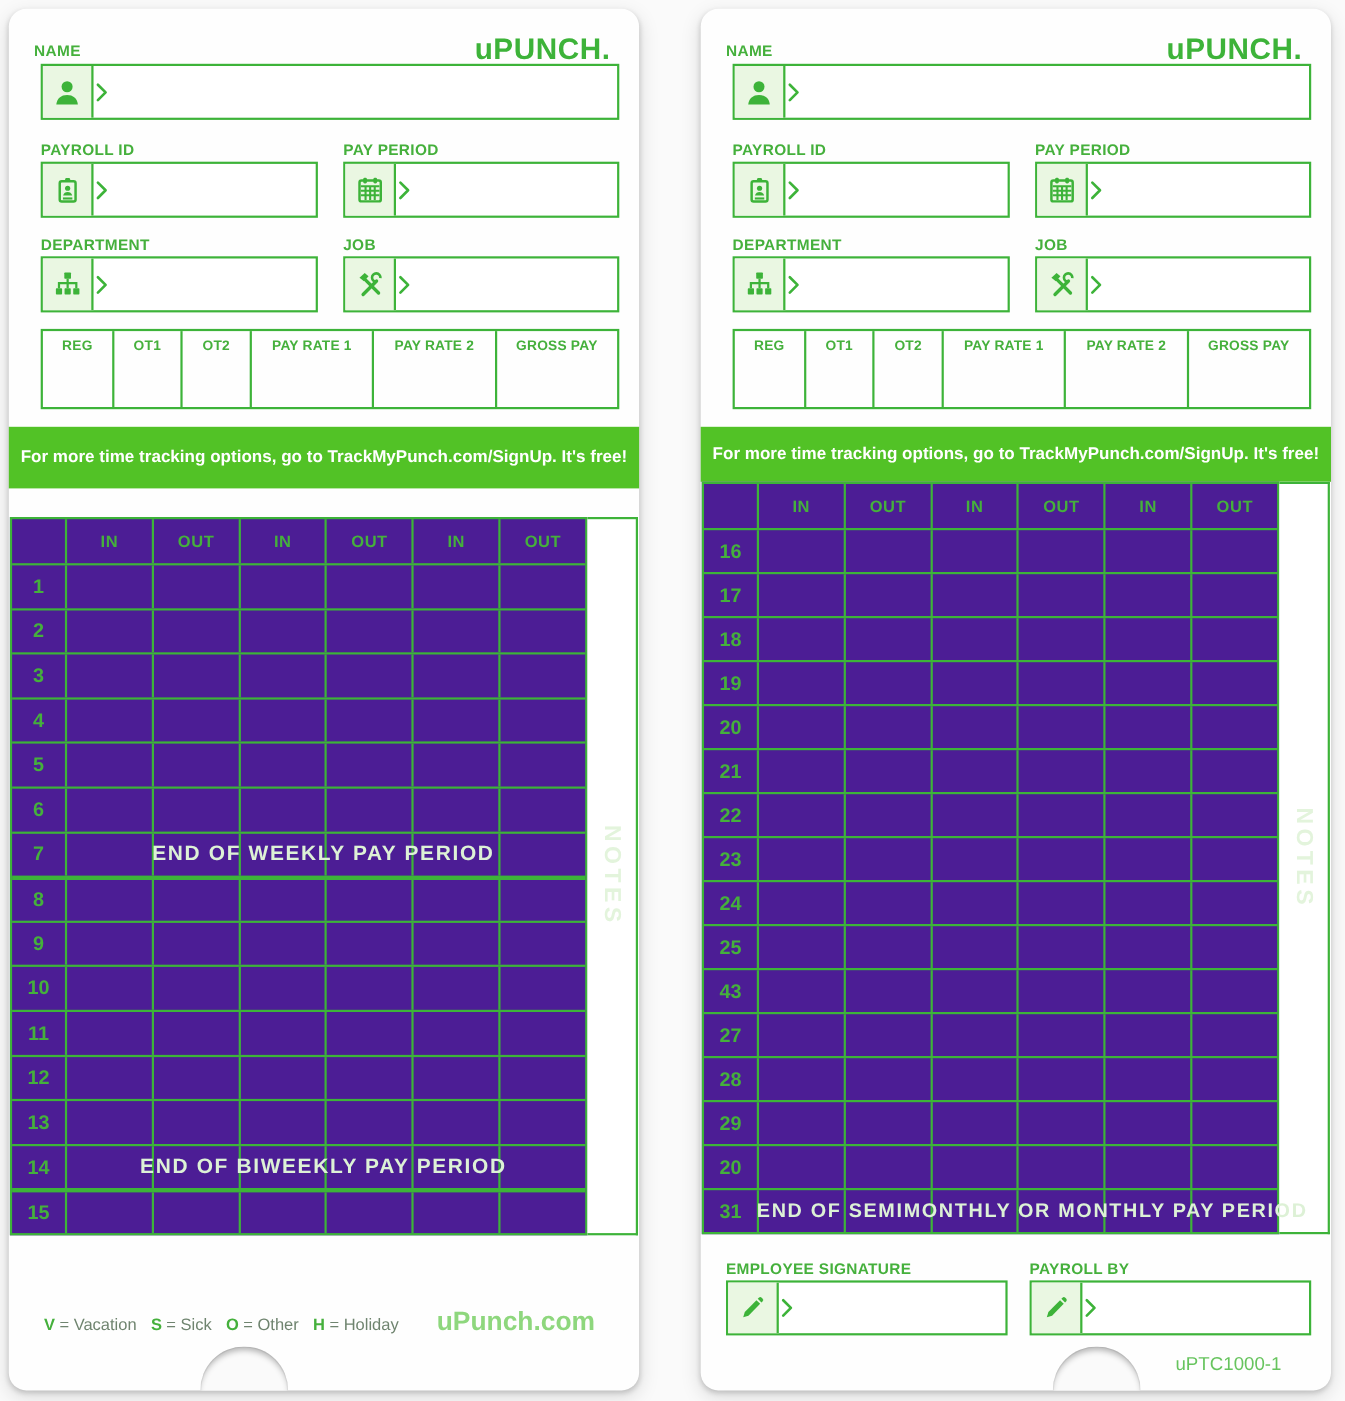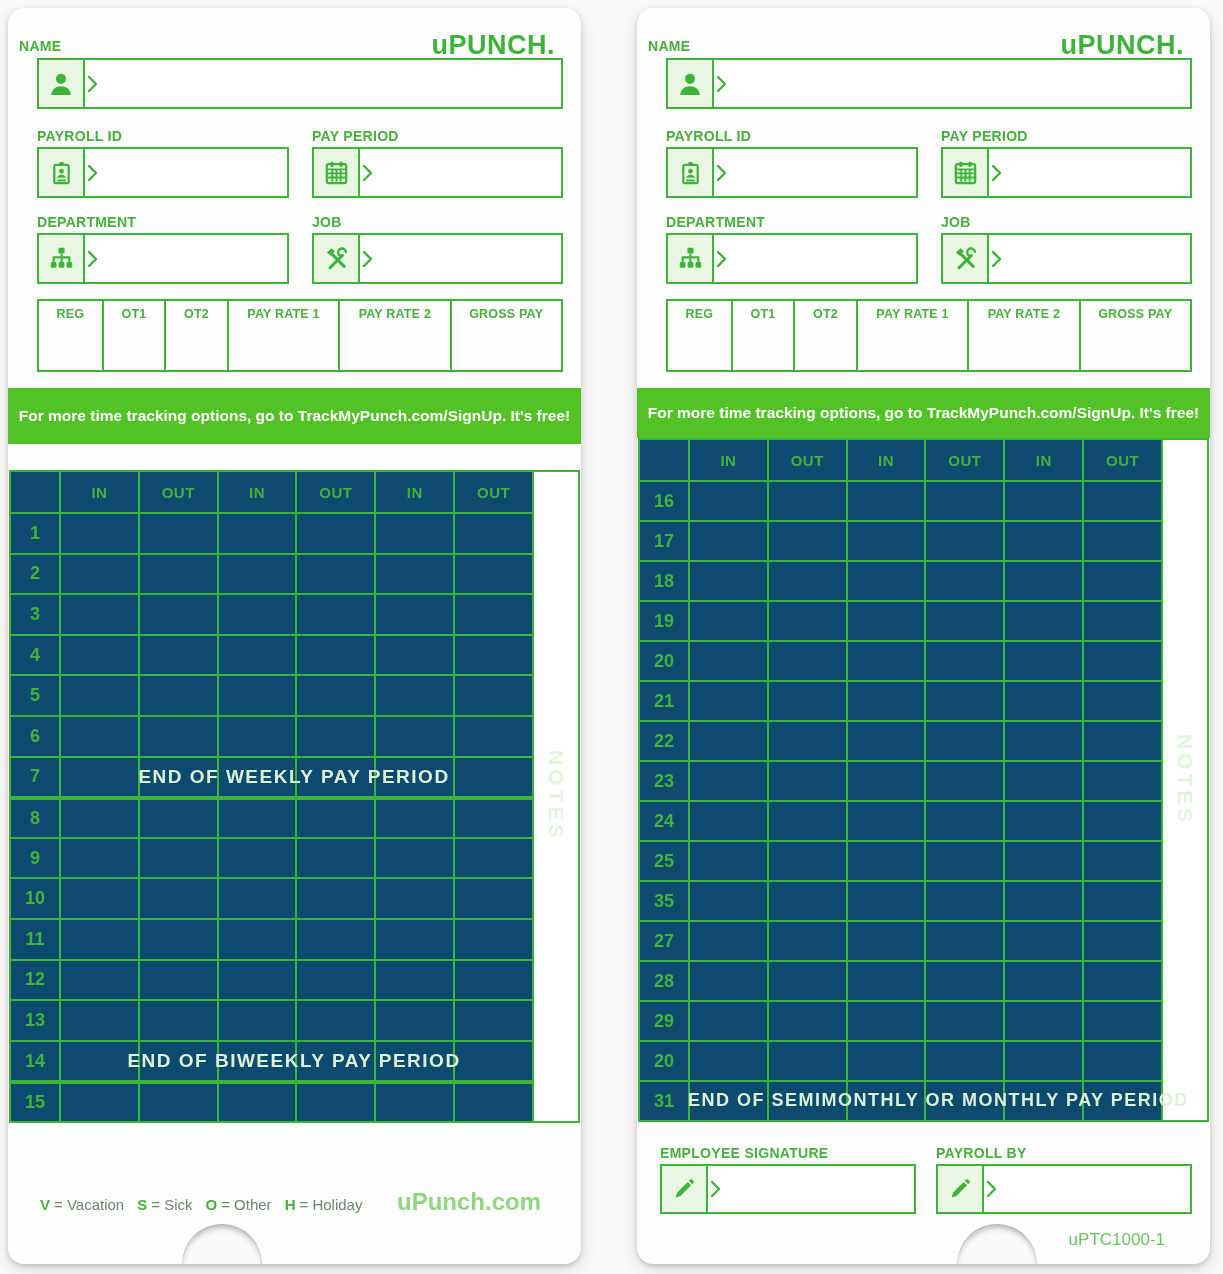--- a/index.html
+++ b/index.html
@@ -14,21 +14,21 @@
 
   .card{position:absolute; top:8px; width:573px; height:1256px; background:#fefefe;
         border-radius:16px; box-shadow:0 2px 5px rgba(0,0,0,.16), 0 6px 18px rgba(0,0,0,.13);}
   .card.left{left:8px;}
   .card.right{left:637px;}
 
   .logo{position:absolute; top:22px; right:26px; font-size:27px; font-weight:800;
         letter-spacing:.5px; color:var(--line);}
 
   .flabel{position:absolute; font-size:14px; font-weight:bold; color:var(--text); letter-spacing:.3px;}
-  .lbl-name{left:11px; top:30px;}
+  .lbl-name{left:23px; top:30px;}
   .lbl-payroll{left:29px; top:120px;}
   .lbl-period{left:304px; top:120px;}
   .lbl-dept{left:29px; top:206px;}
   .lbl-job{left:304px; top:206px;}
   .lbl-emp{left:23px; top:1137px;}
   .lbl-app{left:299px; top:1137px;}
 
   .field{position:absolute; border:2px solid var(--line); background:#fff; display:flex; align-items:stretch;}
   .f-name{left:29px; top:50px; width:526px; height:51px;}
   .f-payroll{left:29px; top:139px; width:252px; height:51px;}
@@ -50,21 +50,21 @@
   .pc:nth-child(n+4){width:21.33%;}
 
   .banner{position:absolute; left:0; right:0; top:380px; background:var(--banner);
           color:var(--banner_text); font-weight:bold; font-size:15.5px; text-align:center;}
   .card.left .banner{height:56px; line-height:56px;}
   .card.right .banner{height:50px; line-height:50px;}
 
   .ttable{position:absolute; left:1px; width:571px; display:flex; align-items:stretch;}
   .card.left .ttable{top:462px; --rowh:40.6px;}
   .card.right .ttable{top:430px; --rowh:40px;}
-  .tmain{flex:1; border:2px solid var(--line); background:#0c4a6e;}
+  .tmain{flex:1; border:2px solid var(--line); background:#4c1d95;}
   .trow{display:flex; height:var(--rowh);}
   .trow.head{height:40px;}
   .trow + .trow{border-top:2px solid var(--line);}
   .trow.thick{border-top-width:4px;}
   .tc{display:flex; align-items:center; justify-content:center;}
   .tc.day{width:48px; flex:none; font-size:18px; font-weight:bold; color:var(--text);}
   .tc.io{flex:1; border-left:2px solid var(--line); font-size:15px; font-weight:bold;
          color:var(--text); letter-spacing:.5px;}
   .tnotes{width:46px; flex:none; border:2px solid var(--line); border-left:none; background:#fff;
           display:flex; align-items:center; justify-content:center;}
@@ -565,21 +565,21 @@
           <div class="trow">
             <div class="tc day">25</div>
             <div class="tc io"></div>
             <div class="tc io"></div>
             <div class="tc io"></div>
             <div class="tc io"></div>
             <div class="tc io"></div>
             <div class="tc io"></div>
           </div>
           <div class="trow">
-            <div class="tc day">35</div>
+            <div class="tc day">43</div>
             <div class="tc io"></div>
             <div class="tc io"></div>
             <div class="tc io"></div>
             <div class="tc io"></div>
             <div class="tc io"></div>
             <div class="tc io"></div>
           </div>
           <div class="trow">
             <div class="tc day">27</div>
             <div class="tc io"></div>

